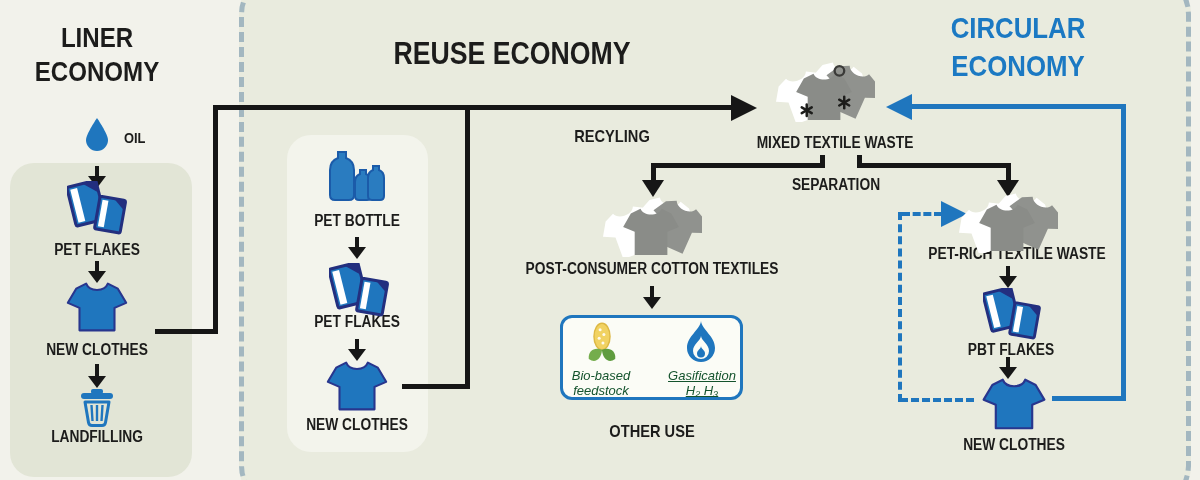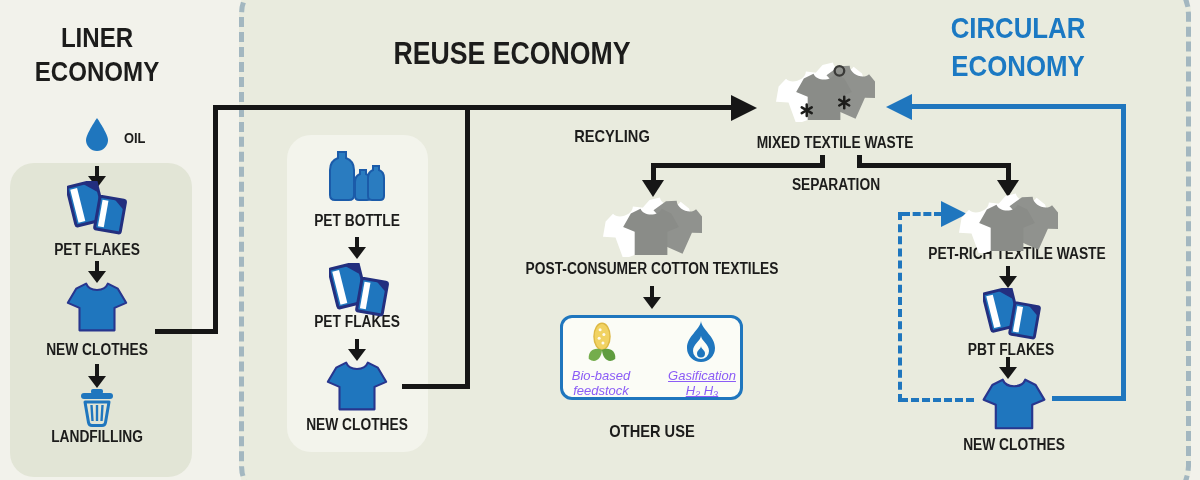--- a/index.html
+++ b/index.html
@@ -16,21 +16,21 @@
   .otheruse-box { position:absolute; left:560px; top:315px; width:183px; height:85px;
                   background:#fbfcf6; border:3px solid #1f76be; border-radius:12px; }
 
   
   .ttl { position:absolute; font-weight:700; color:#1c1c1b; white-space:nowrap; text-align:center;
          transform:translateX(-50%) scaleX(.86); letter-spacing:0; }
   .lbl { position:absolute; font-weight:700; font-size:16px; color:#1c1c1b; white-space:nowrap;
          transform:translateX(-50%) scaleX(.86); }
   .lbl-left { position:absolute; font-weight:700; font-size:15px; color:#1c1c1b; white-space:nowrap;
               transform:scaleX(.86); transform-origin:left center; }
-  .ital { position:absolute; font-style:italic; font-size:13px; font-weight:400; color:#8b5cf6;
+  .ital { position:absolute; font-style:italic; font-size:13px; font-weight:400; color:#14532d;
           text-align:center; line-height:1.18; transform:translateX(-50%); white-space:nowrap; }
 
   
   .hl { position:absolute; height:5px; background:#161616; }
   .vl { position:absolute; width:5px; background:#161616; }
   .bhl { position:absolute; height:5px; background:#1f76be; }
   .bvl { position:absolute; width:5px; background:#1f76be; }
 
   .arr-right-big { position:absolute; width:0; height:0;
     border-top:13px solid transparent; border-bottom:13px solid transparent; border-left:26px solid #161616; }

